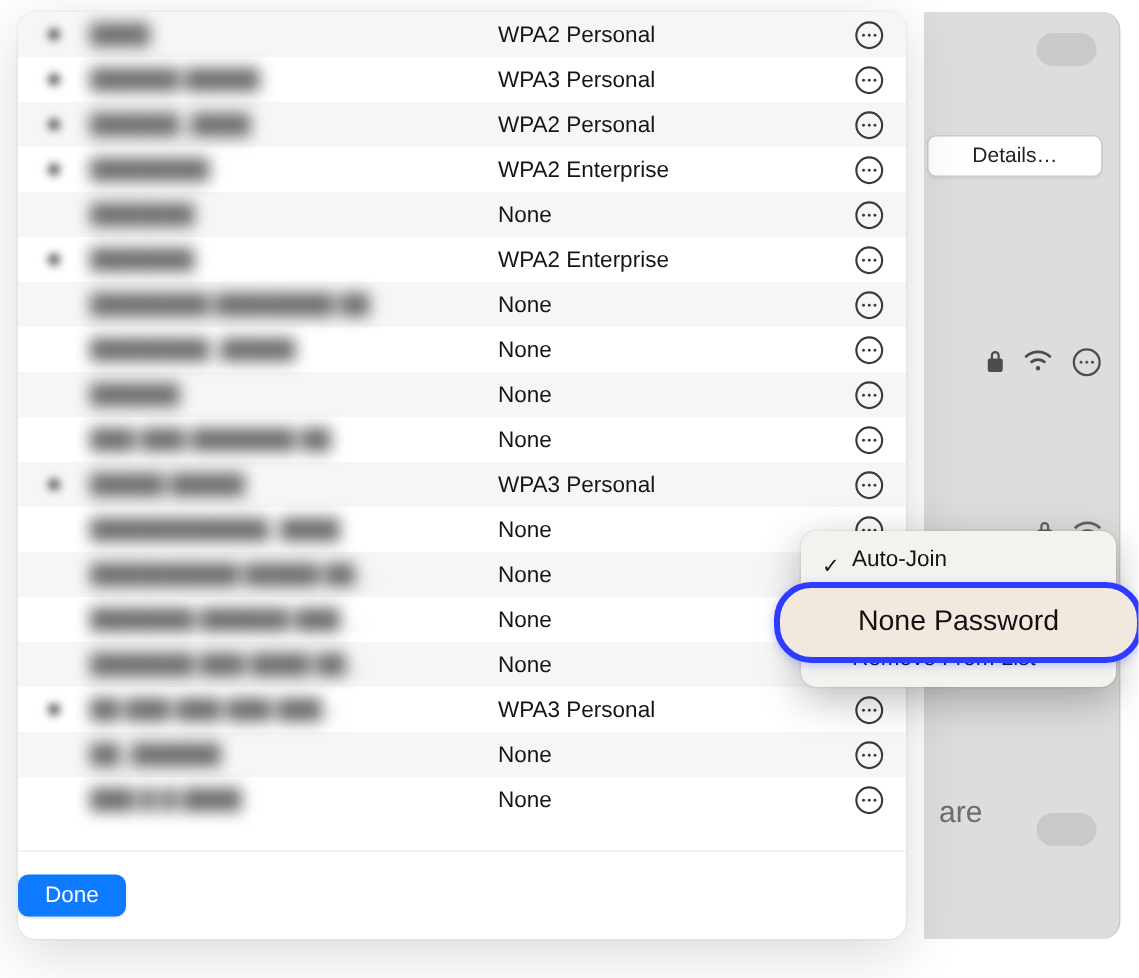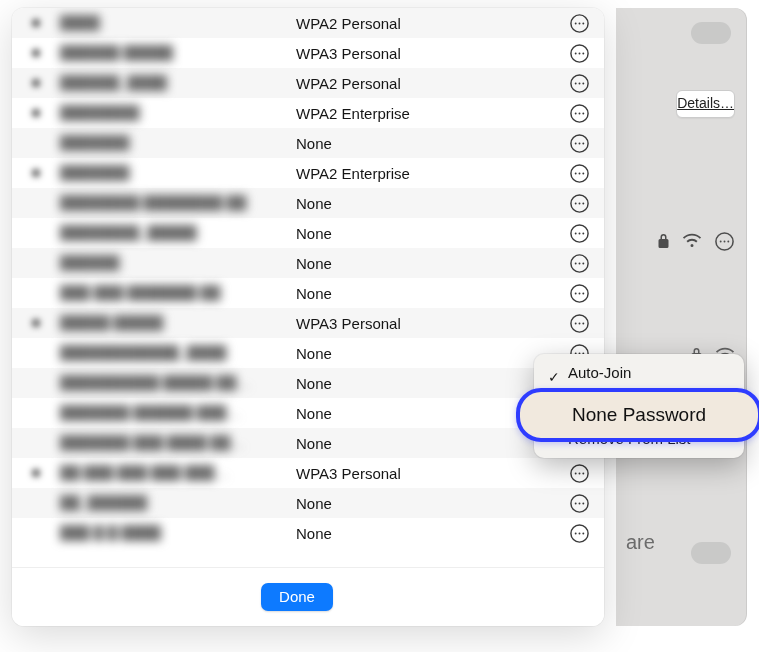--- a/index.html
+++ b/index.html
@@ -33,25 +33,24 @@
     background:var(--bg-back);
     border-top-right-radius:12px;border-bottom-right-radius:12px;
     box-shadow:inset -1px 0 0 rgba(0,0,0,.08);
   }
   .back-panel .toggle{
     position:absolute;top:14px;right:16px;width:40px;height:22px;
     border-radius:11px;background:#c9c9c8;
   }
   .back-panel .btn{
     position:absolute;right:12px;
-    height:26px;padding:0 0;border-radius:6px;
+    height:26px;padding:0 29px;border-radius:6px;
     background:#fff;border:1px solid #cbcbcb;
     font-size:14px;color:#222;line-height:24px;
     box-shadow:0 1px 1px rgba(0,0,0,.05);
-    text-decoration:underline;
   }
   .back-panel .details{top:82px;}
   .back-panel .other{top:478px;}
   .back-panel .wifi-row1{
     position:absolute;top:220px;right:12px;width:108px;height:26px;
     display:flex;align-items:center;justify-content:flex-end;gap:12px;
   }
   .back-panel .wifi-row2{
     position:absolute;top:334px;right:12px;width:108px;height:26px;
     display:flex;align-items:center;justify-content:flex-end;gap:12px;
@@ -88,34 +87,34 @@
   .row:nth-child(even){background:var(--row-even);}
   .row:nth-child(odd){background:#ffffff;}
   .row.a{background:#f6f6f6;}
   .row.b{background:#ffffff;}
   .row .name{
     flex:0 0 236px;min-width:0;
     filter:blur(5px);color:#6b6b6b;font-size:14px;
     white-space:nowrap;overflow:hidden;text-overflow:ellipsis;
   }
   .row .sec{
-    flex:1 1 auto;font-size:15px;color:#151515;
+    flex:1 1 auto;font-size:15px;color:#151515;margin-left:36px;
   }
   .row .bullet{
     width:8px;height:8px;border-radius:50%;background:#555;
     flex:0 0 8px;margin-left:-28px;margin-right:20px;
     filter:blur(3px);
   }
   .row .more{
     flex:0 0 auto;cursor:default;
   }
 
   .footer{
     position:absolute;left:0;right:0;bottom:0;height:58px;
-    display:flex;align-items:center;justify-content:center;
+    display:flex;align-items:center;justify-content:flex-start;
     padding-right:22px;
     border-top:1px solid #eee;
     background:#fff;
   }
   .done{
     background:var(--blue);color:#fff;border:none;
     padding:5px 18px 6px;border-radius:7px;font-size:15px;
     box-shadow:0 1px 2px rgba(0,0,0,.15);
   }
 

